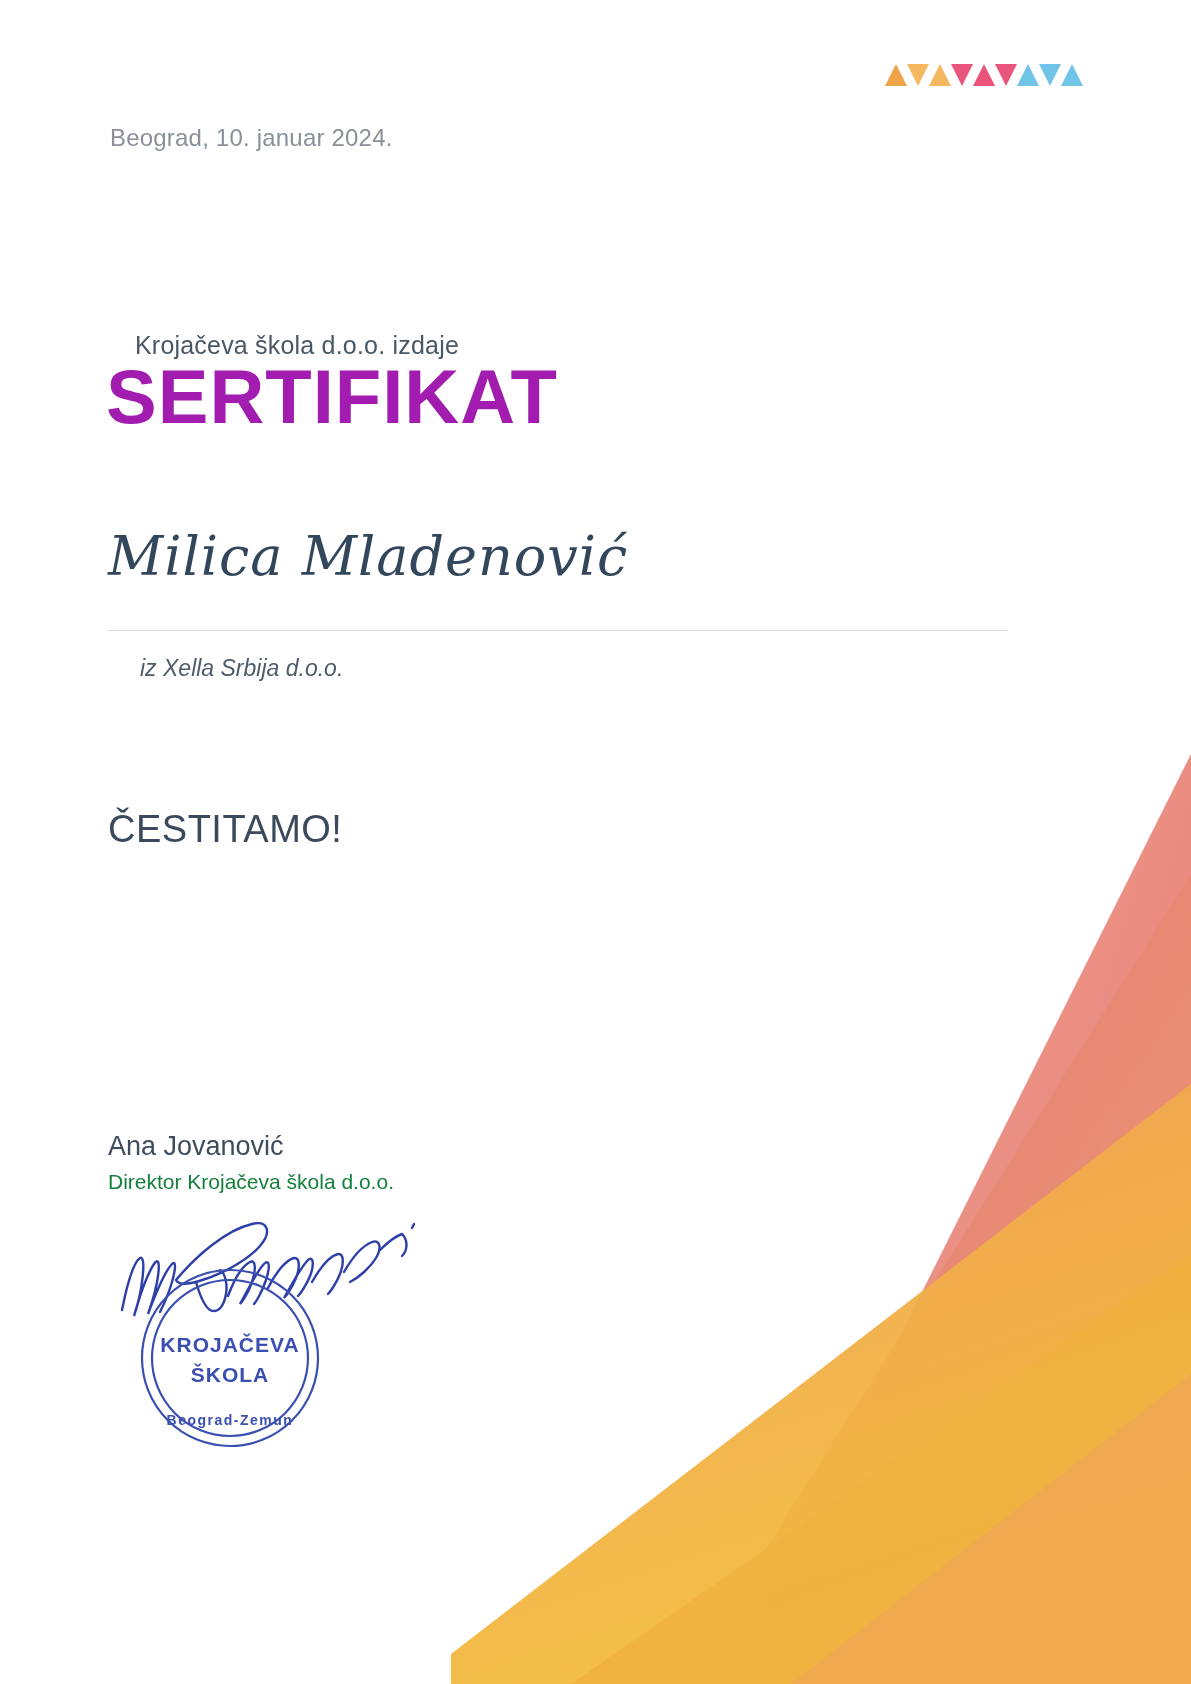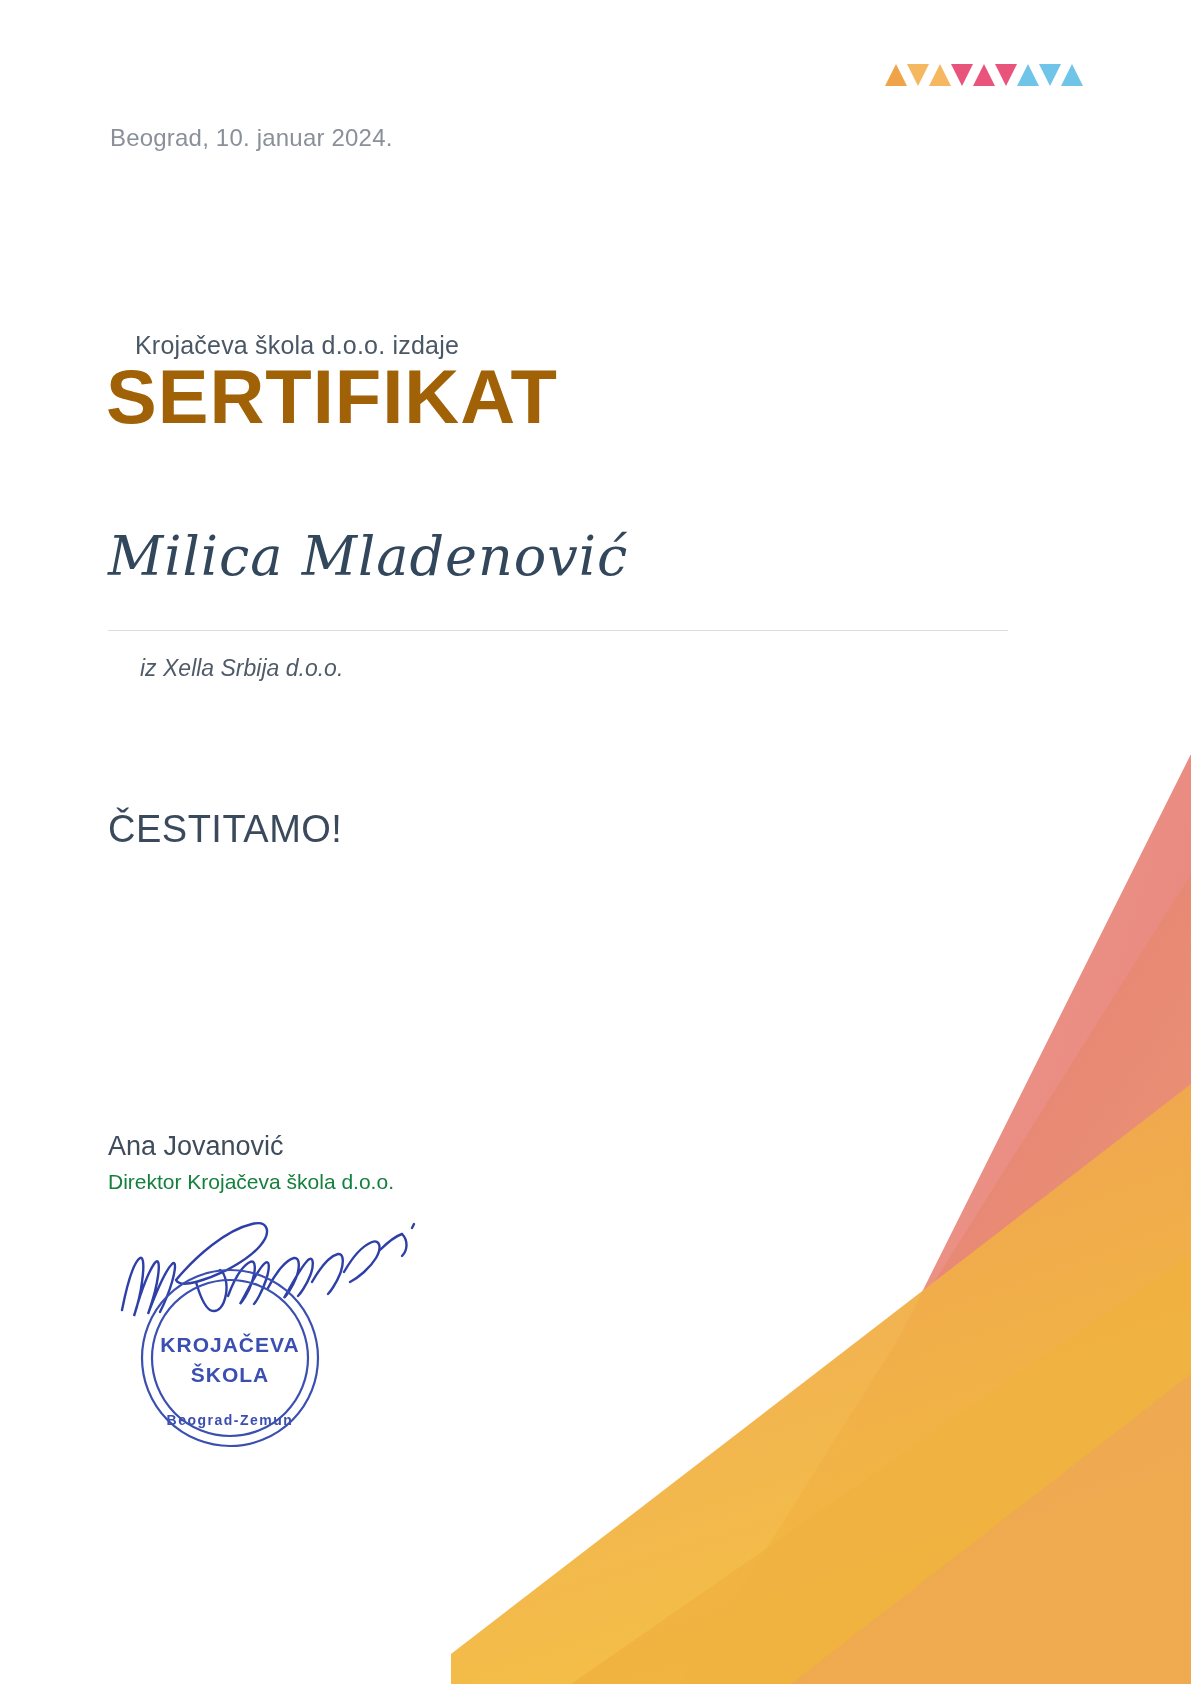--- a/index.html
+++ b/index.html
@@ -93,21 +93,21 @@
     color: #4a5765;
     letter-spacing: 0.2px;
     margin-left: 25px;
   }
   .title {
     position: absolute;
     left: 106px;
     top: 355px;
     font-size: 76px;
     font-weight: bold;
-    color: #a16207;
+    color: #a21caf;
     letter-spacing: 1px;
     line-height: 1.1;
   }
 
   .recipient {
     position: absolute;
     left: 108px;
     top: 525px;
     font-size: 54px;
     font-style: italic;

